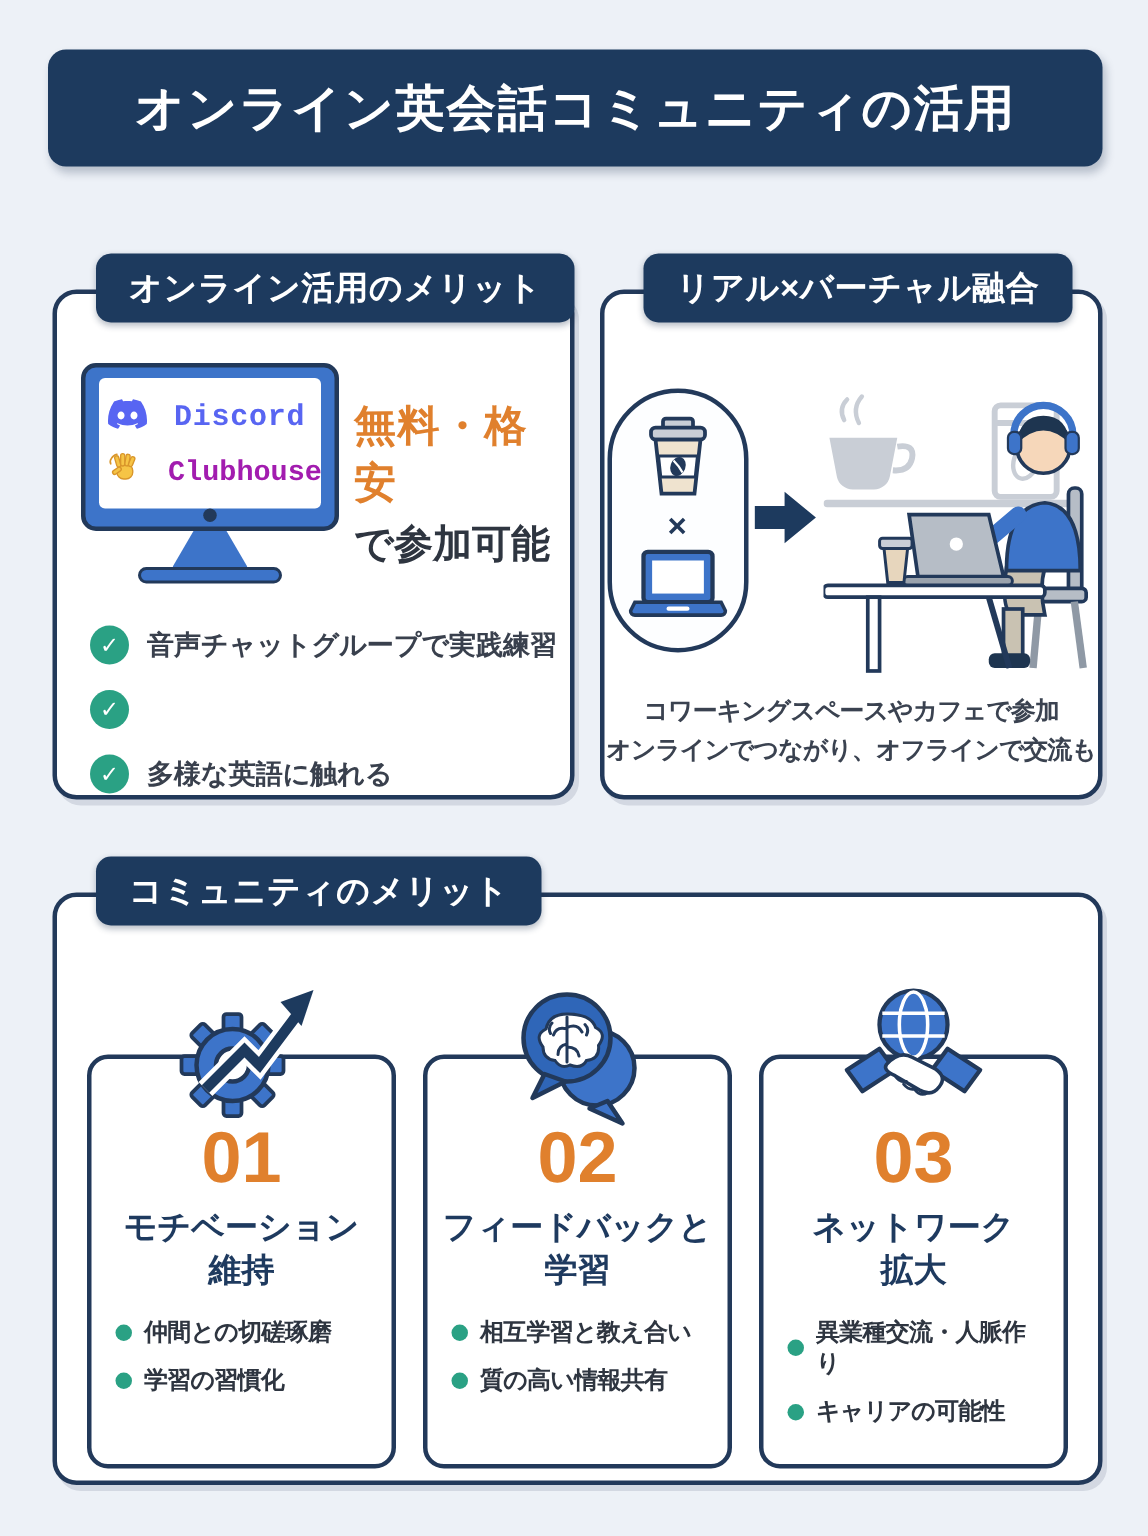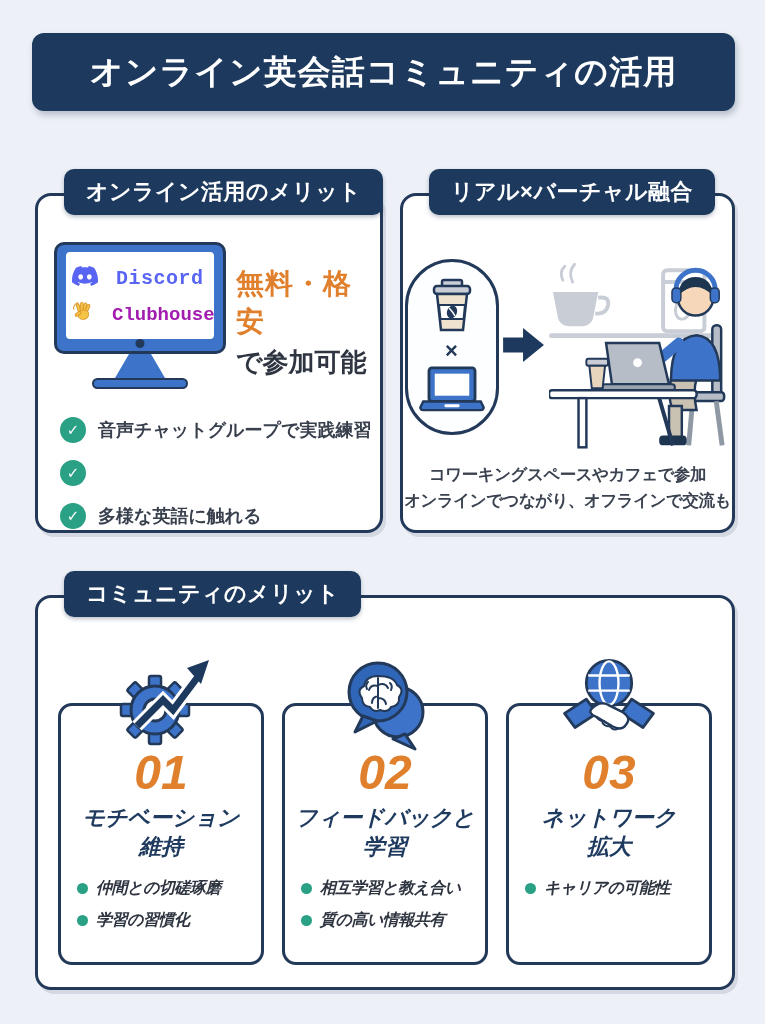--- a/index.html
+++ b/index.html
@@ -79,21 +79,21 @@
   }
   .cross { font-size:22px; font-weight:800; color:#22395a; line-height:1; }
   .hybrid-caption { text-align:center; margin-top:6px; font-size:16.5px; letter-spacing:-0.5px;
     color:#3a4250; font-weight:600; line-height:1.55; }
 
   
   .columns { display:flex; gap:18px; padding:0 20px; margin-top:105px; }
   .column {
     flex:1; position:relative; background:#fff;
     border:3px solid #22395a; border-radius:14px;
-    min-height:262px; padding:42px 10px 24px;font-style:italic;
+    min-height:262px; padding:42px 10px 24px;
   }
   .column-icon { position:absolute; top:-54px; left:50%; transform:translateX(-50%); }
   .col-number { text-align:center; font-size:48px; font-weight:800; color:#e0802d; line-height:1.05; }
   .col-title { text-align:center; font-size:22px; font-weight:800; color:#1e3a5f; line-height:1.3; margin-top:6px; }
   .col-bullets { margin:16px 0 0 6px; display:flex; flex-direction:column; gap:11px; }
   .bullet { display:flex; align-items:center; gap:8px; font-size:16px; font-weight:600; color:#2e3540; letter-spacing:-0.5px; }
   .dot { width:11px; height:11px; border-radius:50%; background:#2aa184; flex:none; }
 </style>
 </head>
 <body>
@@ -321,20 +321,24 @@
           </svg>
         </span>
         <div class="col-number">03</div>
         <div class="col-title">
           <div>ネットワーク</div>
           <div>拡大</div>
         </div>
         <div class="col-bullets">
           <div class="bullet">
             <span class="dot"></span>
+            <span>異業種交流・人脈作り</span>
+          </div>
+          <div class="bullet">
+            <span class="dot"></span>
             <span>キャリアの可能性</span>
           </div>
         </div>
       </div>
 
     </div>
   </div>
 
 </div>
 

